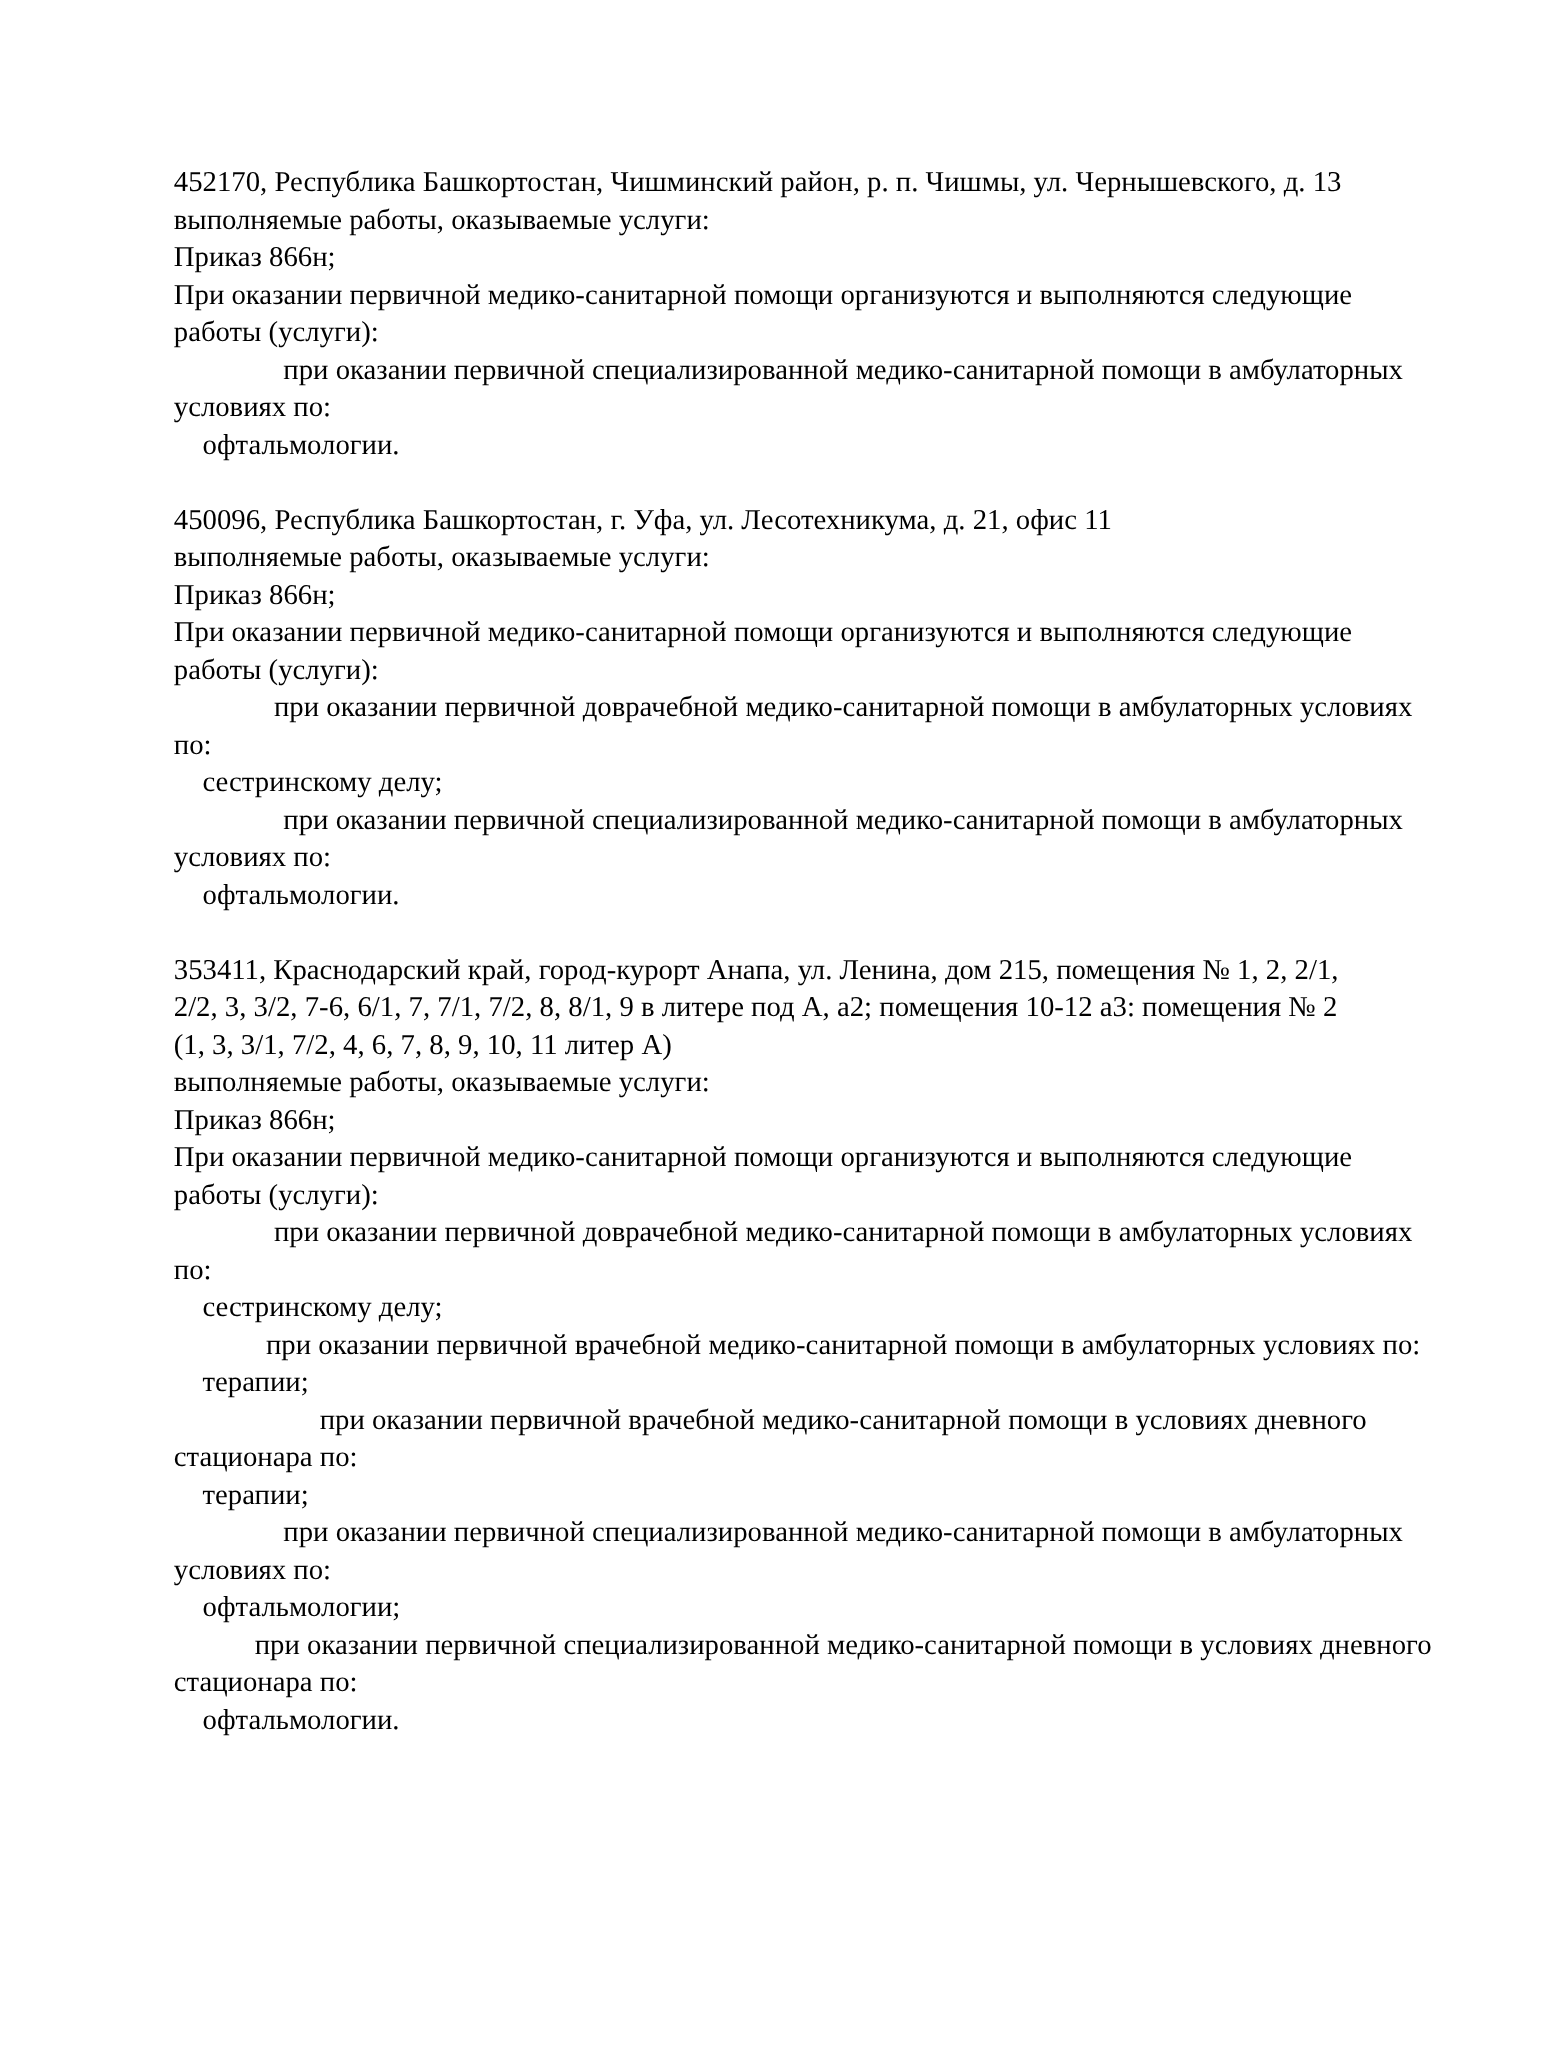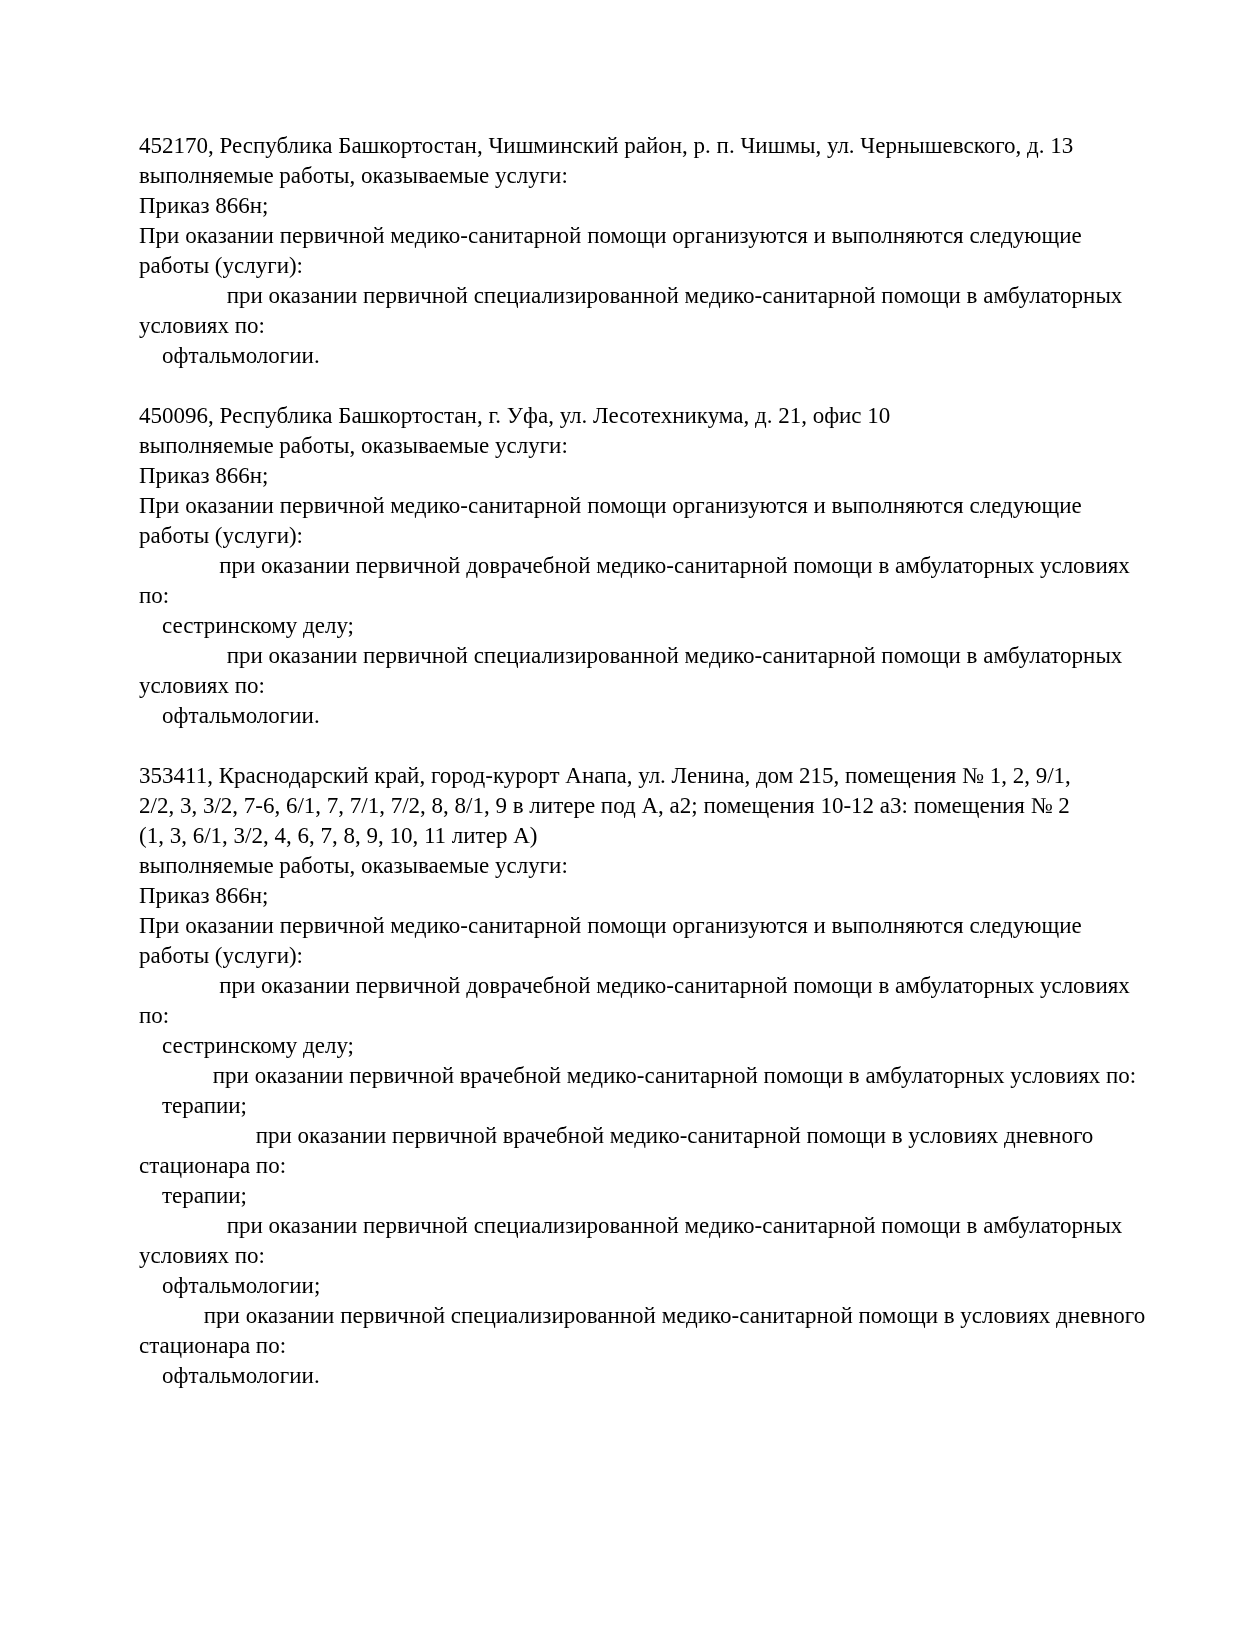--- a/index.html
+++ b/index.html
@@ -43,36 +43,36 @@
         <div class="line indent-0">452170, Республика Башкортостан, Чишминский район, р. п. Чишмы, ул. Чернышевского, д. 13</div>
         <div class="line indent-0">выполняемые работы, оказываемые услуги:</div>
         <div class="line indent-0">Приказ 866н;</div>
         <div class="line indent-0">При оказании первичной медико-санитарной помощи организуются и выполняются следующие</div>
         <div class="line indent-0">работы (услуги):</div>
         <div class="line indent-1">при оказании первичной специализированной медико-санитарной помощи в амбулаторных</div>
         <div class="line indent-0">условиях по:</div>
         <div class="line indent-2">офтальмологии.</div>
       </div>
       <div class="block">
-        <div class="line indent-0">450096, Республика Башкортостан, г. Уфа, ул. Лесотехникума, д. 21, офис 10</div>
+        <div class="line indent-0">450096, Республика Башкортостан, г. Уфа, ул. Лесотехникума, д. 21, офис 11</div>
         <div class="line indent-0">выполняемые работы, оказываемые услуги:</div>
         <div class="line indent-0">Приказ 866н;</div>
         <div class="line indent-0">При оказании первичной медико-санитарной помощи организуются и выполняются следующие</div>
         <div class="line indent-0">работы (услуги):</div>
         <div class="line indent-1">при оказании первичной доврачебной медико-санитарной помощи в амбулаторных условиях</div>
         <div class="line indent-0">по:</div>
         <div class="line indent-2">сестринскому делу;</div>
         <div class="line indent-1">при оказании первичной специализированной медико-санитарной помощи в амбулаторных</div>
         <div class="line indent-0">условиях по:</div>
         <div class="line indent-2">офтальмологии.</div>
       </div>
       <div class="block">
-        <div class="line indent-0">353411, Краснодарский край, город-курорт Анапа, ул. Ленина, дом 215, помещения № 1, 2, 9/1,</div>
+        <div class="line indent-0">353411, Краснодарский край, город-курорт Анапа, ул. Ленина, дом 215, помещения № 1, 2, 2/1,</div>
         <div class="line indent-0">2/2, 3, 3/2, 7-6, 6/1, 7, 7/1, 7/2, 8, 8/1, 9 в литере под А, а2; помещения 10-12 а3: помещения № 2</div>
-        <div class="line indent-0">(1, 3, 6/1, 3/2, 4, 6, 7, 8, 9, 10, 11 литер А)</div>
+        <div class="line indent-0">(1, 3, 3/1, 7/2, 4, 6, 7, 8, 9, 10, 11 литер А)</div>
         <div class="line indent-0">выполняемые работы, оказываемые услуги:</div>
         <div class="line indent-0">Приказ 866н;</div>
         <div class="line indent-0">При оказании первичной медико-санитарной помощи организуются и выполняются следующие</div>
         <div class="line indent-0">работы (услуги):</div>
         <div class="line indent-1">при оказании первичной доврачебной медико-санитарной помощи в амбулаторных условиях</div>
         <div class="line indent-0">по:</div>
         <div class="line indent-2">сестринскому делу;</div>
         <div class="line indent-1">при оказании первичной врачебной медико-санитарной помощи в амбулаторных условиях по:</div>
         <div class="line indent-2">терапии;</div>
         <div class="line indent-1">при оказании первичной врачебной медико-санитарной помощи в условиях дневного</div>

